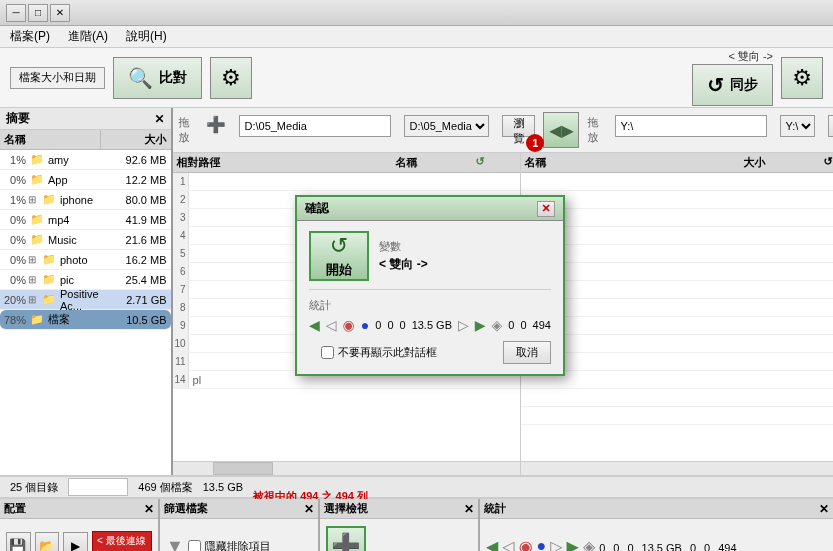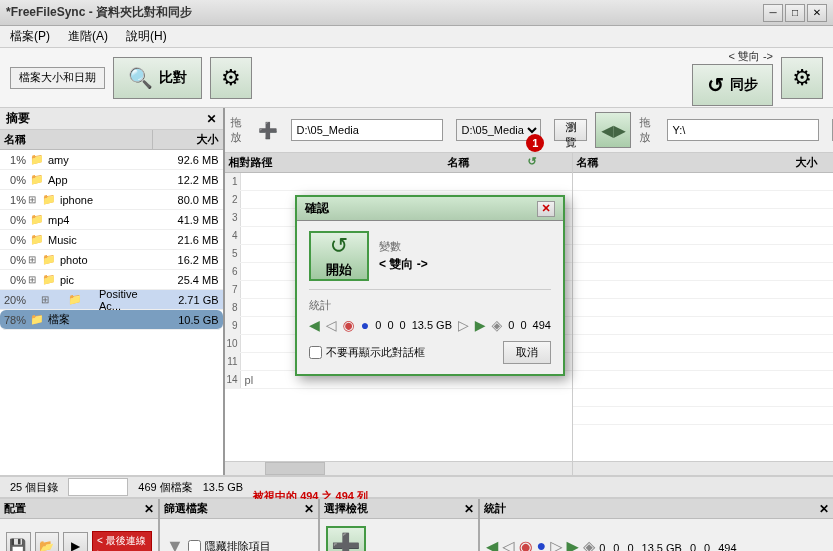--- a/index.html
+++ b/index.html
@@ -136,21 +136,21 @@
     .col-name { flex: 1; padding: 2px 4px; border-right: 1px solid #bbb; }
     .col-size { width: 70px; padding: 2px 4px; text-align: right; }
     .summary-list { flex: 1; overflow-y: auto; }
     .summary-row {
       display: flex;
       align-items: center;
       border-bottom: 1px solid #eee;
       height: 20px;
       font-size: 11px;
     }
-    .summary-row:nth-child(8) { background: #d0d8f0; gap: 13px; }
+    .summary-row:nth-child(8) { background: #d0d8f0; }
     .summary-row:nth-child(9) { background: #90b0d0; border-radius: 6px; }
     .row-pct { width: 28px; padding: 0 2px; text-align: right; color: #444; }
     .row-icon { width: 18px; text-align: center; }
     .row-name { flex: 1; padding: 0 2px; }
     .row-size { width: 70px; padding: 0 4px; text-align: right; }
     .expand-btn { font-size: 10px; color: #666; cursor: pointer; width: 12px; }
     
     .right-panel {
       flex: 1;
       display: flex;
@@ -353,21 +353,21 @@
       flex-direction: column;
       gap: 2px;
     }
     .start-btn-text { font-size: 13px; font-weight: bold; }
     .dialog-vars { font-size: 11px; }
     .dialog-vars-label { color: #666; margin-bottom: 2px; }
     .dialog-direction { font-size: 12px; font-weight: bold; }
     .dialog-stats { border-top: 1px solid #ccc; padding-top: 8px; }
     .dialog-stats-label { font-size: 11px; color: #666; margin-bottom: 4px; }
     .dialog-stats-row { display: flex; align-items: center; gap: 6px; font-size: 11px; }
-    .dialog-checkbox-row { display: flex; align-items: center; gap: 4px; margin-top: 8px; font-size: 11px; }
+    .dialog-checkbox-row { display: flex; align-items: center; gap: 4px; margin-top: 8px; font-size: 11px; margin-left: 12px; }
     .dialog-cancel-btn {
       margin-left: auto;
       padding: 3px 12px;
       background: linear-gradient(to bottom, #f5f5f5, #e0e0e0);
       border: 1px solid #999;
       cursor: pointer;
       font-size: 11px;
     }
     .annotation-2 {
       background: #cc0000;
@@ -383,31 +383,30 @@
       display: flex;
       align-items: center;
       padding: 4px 6px;
       gap: 4px;
       background: #f0f0f0;
       border-bottom: 1px solid #ccc;
     }
     .path-section {
       display: flex;
       flex: 1;
-      align-items: center;
+      align-items: flex-start;
       gap: 13px;
     }
   </style>
 </head>
 <body>
 
 <div style="position:relative; width:833px; height:551px; overflow:hidden;">
 
   <div class="title-bar">
-    <span class="title-text">*FreeFileSync - 資料夾比對和同步</span>
     <div class="title-buttons">
       <button class="title-btn">─</button>
       <button class="title-btn">□</button>
       <button class="title-btn">✕</button>
     </div>
   </div>
 
   <div class="menu-bar">
     <span class="menu-item">檔案(P)</span>
     <span class="menu-item">進階(A)</span>

